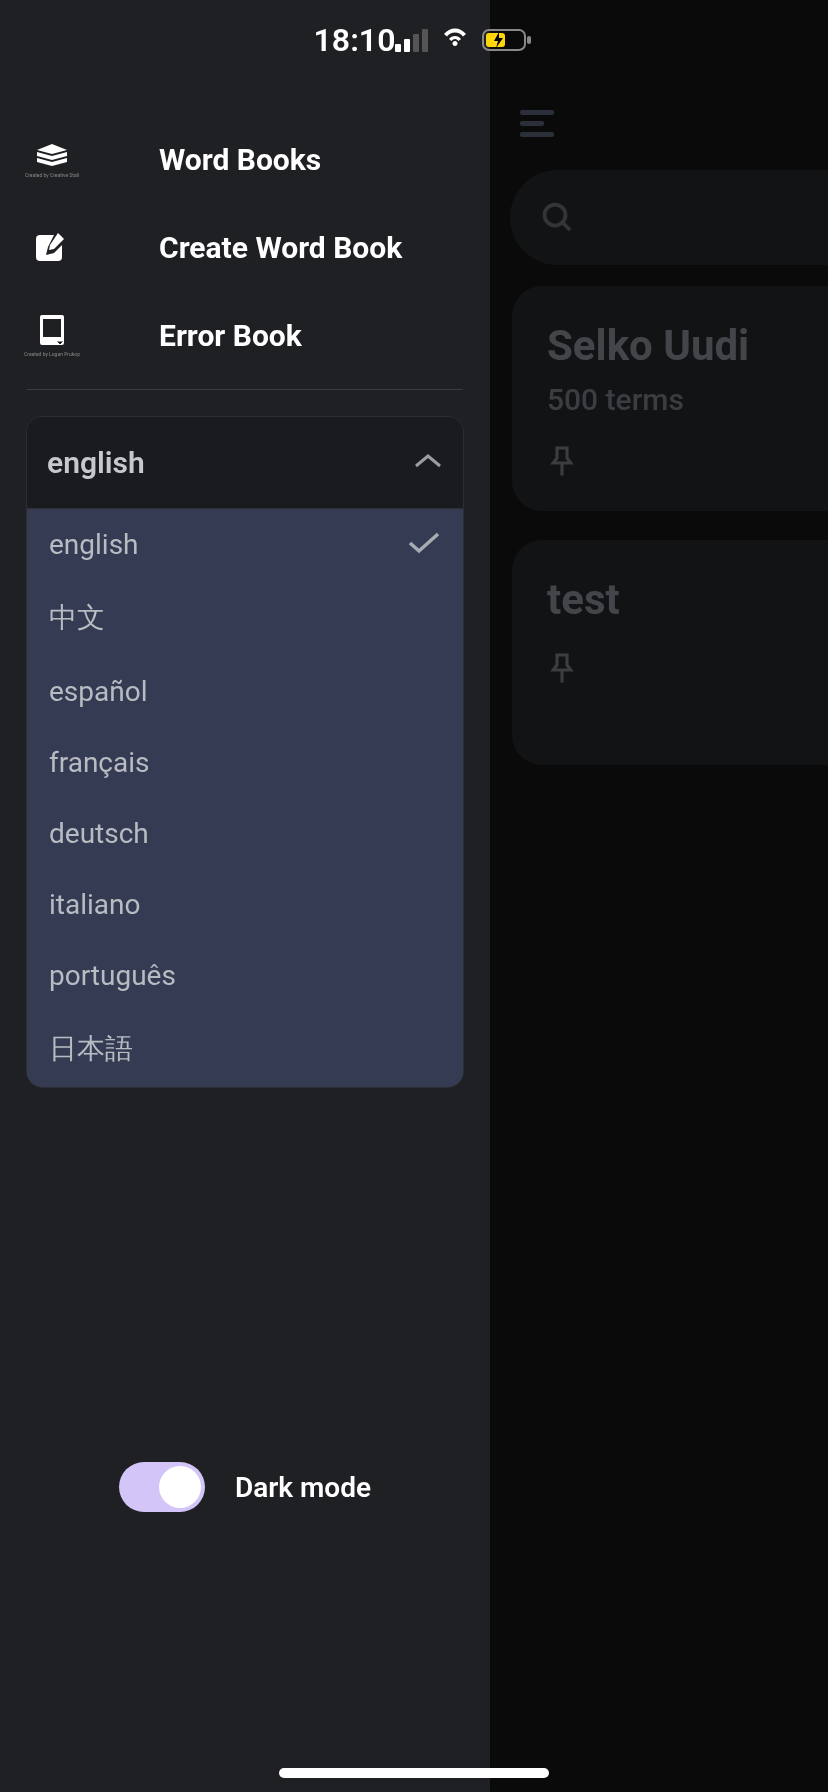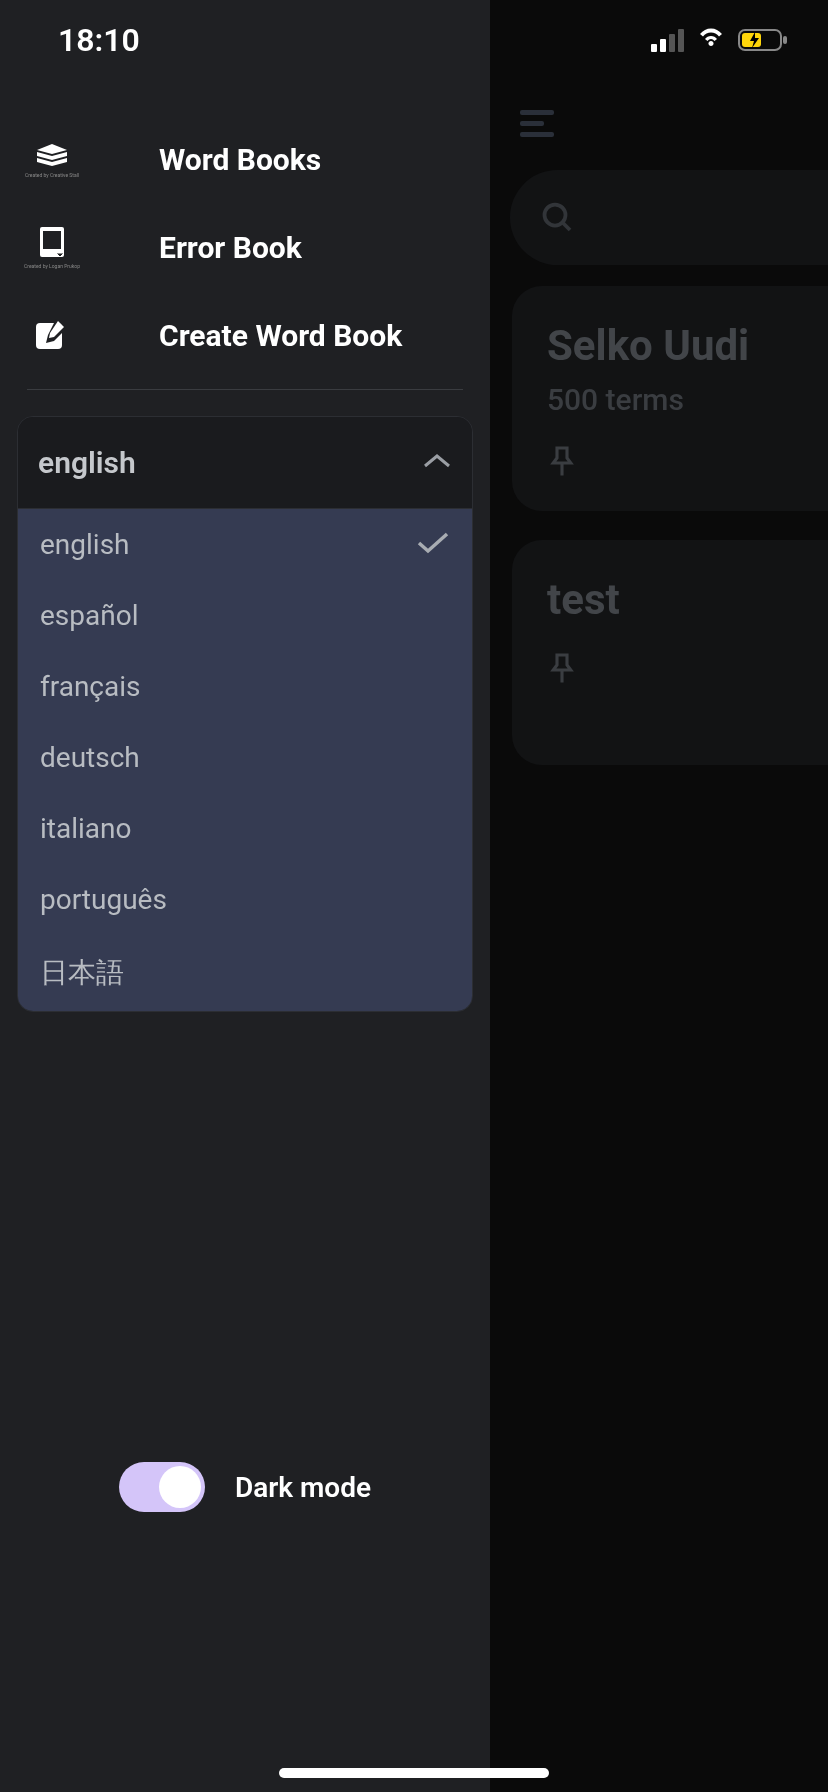--- a/index.html
+++ b/index.html
@@ -18,21 +18,21 @@
     }
     
     
     .status-bar {
       position: absolute;
       top: 0;
       left: 0;
       right: 0;
       height: 80px;
       display: flex;
-      justify-content: space-between;
+      justify-content: center;
       align-items: center;
       padding: 0 40px;
       z-index: 100;
     }
     
     .status-time {
       color: #fff;
       font-size: 32px;
       font-weight: 600;
       margin-left: 18px;
@@ -178,21 +178,21 @@
     }
     
     .divider {
       height: 1px;
       background: #3a3c40;
       margin: 10px 27px;
     }
     
     
     .language-selector {
-      margin: 26px 17px;
+      margin: 26px 26px;
       border: 1.5px solid #2c2e33;
       border-radius: 16px;
       overflow: hidden;
     }
     
     .selector-header {
       display: flex;
       justify-content: space-between;
       align-items: center;
       padding: 28px 20px;
@@ -329,38 +329,38 @@
         <path d="M4 10 L19 14 L34 10 L19 4 Z" fill="#fff"></path>
       </svg>
       <div class="nav-icon-caption">Created by Creative Stall</div>
     </div>
     <div class="nav-label">Word Books</div>
   </div>
 
   <div class="nav-item">
     <div class="nav-icon">
       <svg width="36" height="36" viewBox="0 0 36 36">
+        <rect x="2" y="6" width="26" height="26" rx="4" fill="#fff"></rect>
+        <path d="M22 2 L32 12 L20 24 L12 26 L14 18 Z" fill="#1f2023"></path>
+        <path d="M24 4 L30 10 L20 20 L15 21 L16 16 Z" fill="#fff"></path>
+      </svg>
+    </div>
+    <div class="nav-label">Create Word Book</div>
+  </div>
+
+  <div class="nav-item">
+    <div class="nav-icon">
+      <svg width="36" height="36" viewBox="0 0 36 36">
         <rect x="6" y="2" width="24" height="30" rx="2" fill="#fff"></rect>
         <rect x="9" y="6" width="18" height="18" fill="#1f2023"></rect>
         <path d="M22 28 L26 32 L30 28 Z" fill="#1f2023" stroke="#fff"></path>
       </svg>
       <div class="nav-icon-caption">Created by Logan Prukop</div>
     </div>
     <div class="nav-label">Error Book</div>
-  </div>
-
-  <div class="nav-item">
-    <div class="nav-icon">
-      <svg width="36" height="36" viewBox="0 0 36 36">
-        <rect x="2" y="6" width="26" height="26" rx="4" fill="#fff"></rect>
-        <path d="M22 2 L32 12 L20 24 L12 26 L14 18 Z" fill="#1f2023"></path>
-        <path d="M24 4 L30 10 L20 20 L15 21 L16 16 Z" fill="#fff"></path>
-      </svg>
-    </div>
-    <div class="nav-label">Create Word Book</div>
   </div>
 
   <div class="divider"></div>
 
   <div class="language-selector">
     <div class="selector-header">
       <span class="selector-value">english</span>
       <span class="selector-arrow">
         <svg width="30" height="18" viewBox="0 0 30 18" fill="none" stroke="#9a9ea4" stroke-width="3">
           <path d="M3 14 L15 4 L27 14"></path>
@@ -370,20 +370,23 @@
     <div class="dropdown-panel">
       <div class="dropdown-item">
         <span class="dropdown-label">english</span>
         <span class="check-icon">
           <svg width="34" height="24" viewBox="0 0 34 24" fill="none" stroke="#a8acb2" stroke-width="3.5">
             <path d="M3 12 L12 20 L31 3"></path>
           </svg>
         </span>
       </div>
       <div class="dropdown-item">
+        <span class="dropdown-label">中文</span>
+      </div>
+      <div class="dropdown-item">
         <span class="dropdown-label">español</span>
       </div>
       <div class="dropdown-item">
         <span class="dropdown-label">français</span>
       </div>
       <div class="dropdown-item">
         <span class="dropdown-label">deutsch</span>
       </div>
       <div class="dropdown-item">
         <span class="dropdown-label">italiano</span>

